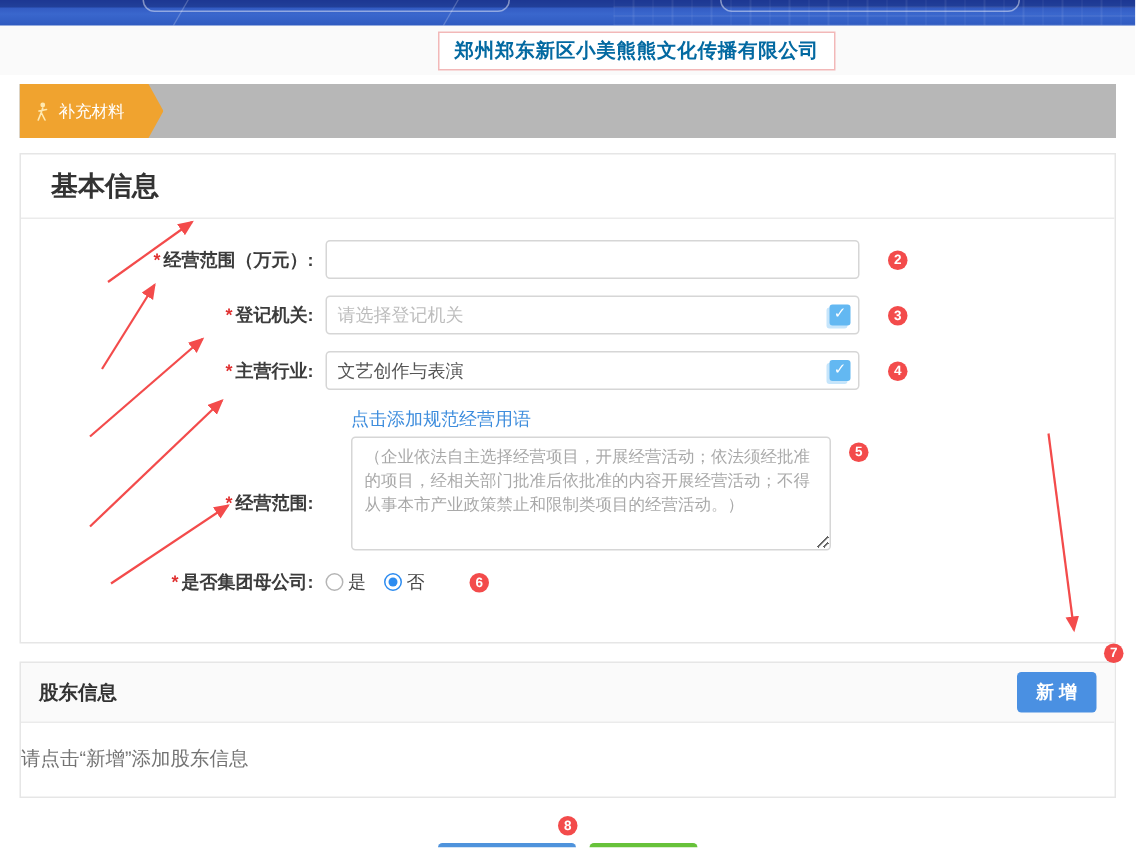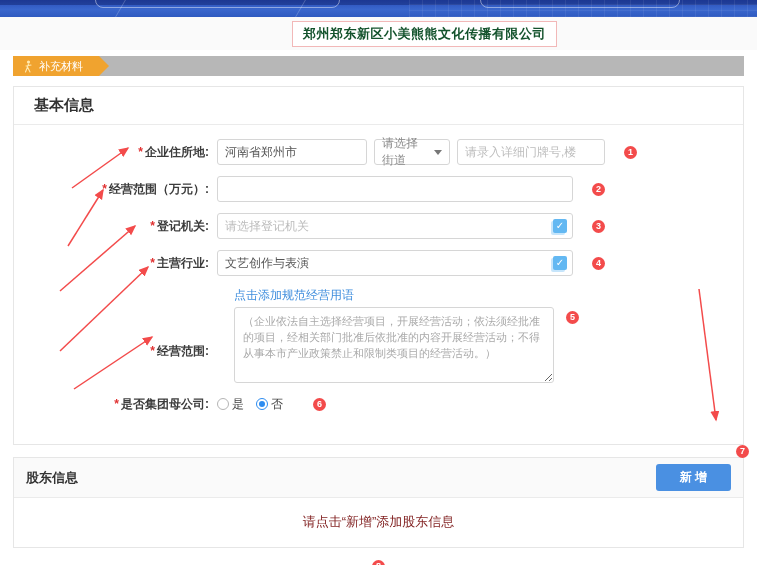--- a/index.html
+++ b/index.html
@@ -34,43 +34,43 @@
     border:1px solid rgba(255,255,255,.45); border-radius:9px;
   }
 
   
   .title-strip {
     height: 33px; background: #fafafa; display:flex; align-items:center; justify-content:center;
   }
   .company-box {
     transform: translateX(46px);
     border: 1px solid #f2b8b8; background:#fff;
-    padding: 3px 10px; font-weight: bold; font-size: 13px; color:#14532d;
+    padding: 3px 10px; font-weight: bold; font-size: 13px; color:#0369a1;
     letter-spacing: .5px;
   }
 
   
   .crumb-bar {
-    margin: 6px 13px 0 13px; height: 20px; background: #b7b7b7;
+    margin: 6px 13px 0 13px; height: 36px; background: #b7b7b7;
     display:flex; align-items:stretch; overflow:hidden;
   }
   .crumb-tab {
     position:relative; background:#f0a32f; color:#fff; font-size:11px;
     display:flex; align-items:center; gap:6px; padding:0 16px 0 10px; min-width:96px;
     clip-path: polygon(0 0, calc(100% - 10px) 0, 100% 50%, calc(100% - 10px) 100%, 0 100%);
   }
   .crumb-tab svg { display:block; }
 
   
   .card {
     margin: 0 13px; background:#fff; border:1px solid #e6e6e6;
   }
   .card-basic { margin-top: 10px; padding-bottom: 14px; }
   .card-title {
-    font-size: 15px; font-weight: bold; color:#333;
+    font-size: 18px; font-weight: bold; color:#333;
     padding: 9px 20px; border-bottom: 1px solid #ebebeb;
   }
   .form-body { padding-top: 14px; }
 
   .frow { display:flex; align-items:center; margin-bottom: 11px; }
   .frow.top { align-items:flex-start; }
   .flabel {
     flex: 0 0 195px; width:195px; text-align:right; font-weight:bold; color:#3c3c3c;
     margin-right: 8px; line-height: 26px; white-space: nowrap;
   }
@@ -130,23 +130,23 @@
   
   .card-share-wrap { position:relative; margin-top:12px; }
   .card-share { margin:0 13px; background:#fff; border:1px solid #e6e6e6; }
   .share-head {
     display:flex; align-items:center; justify-content:space-between;
     padding: 6px 12px; background:#fafafa; border-bottom:1px solid #ebebeb;
   }
   .share-title { font-size:13px; font-weight:bold; color:#333; }
   .btn-add {
     background:#4a90e2; color:#fff; border:none; border-radius:3px;
-    font-size:12px; font-weight:bold; padding:5px 24px; cursor:pointer; font-family:inherit;
-  }
-  .share-empty { text-align:center; color:#7f1d1d; font-size:13px; padding:15px 0 16px 0; }
+    font-size:12px; font-weight:bold; padding:5px 13px; cursor:pointer; font-family:inherit;
+  }
+  .share-empty { text-align:left; color:#737373; font-size:13px; padding:15px 0 16px 0; }
   .badge-7 { position:absolute; top:-12px; right:8px; }
 
   
   .footer { margin-top:10px; text-align:center; }
   .footer .badge-line { height:15px; margin-bottom:5px; }
   .btn-row { display:flex; justify-content:center; gap:9px; }
   .btn { border:none; border-radius:3px; color:#fff; font-size:12px; padding:6px 16px; cursor:pointer; font-family:inherit; }
   .btn-submit { background:#4f93dc; }
   .btn-back { background:#67c23a; padding:6px 22px; }
 
@@ -178,32 +178,20 @@
         </svg>
       </span>
       <span>补充材料</span>
     </div>
   </div>
 
   <div class="card card-basic">
     <div class="card-title">基本信息</div>
     <div class="form-body">
 
-      <div class="frow">
-        <div class="flabel"><span class="req">*</span><span>企业住所地:</span></div>
-        <div class="ctrl">
-          <input class="txt w-city" value="河南省郑州市" style="">
-          <div class="fake-select w-street">
-            <span>请选择街道</span>
-            <span class="caret"></span>
-          </div>
-          <input class="txt w-detail" placeholder="请录入详细门牌号,楼" style="">
-          <span class="badge ml">1</span>
-        </div>
-      </div>
 
       <div class="frow">
         <div class="flabel"><span class="req">*</span><span>经营范围（万元）:</span></div>
         <div class="ctrl">
           <input class="txt w-long" value="" style="">
           <span class="badge ml">2</span>
         </div>
       </div>
 
       <div class="frow">

